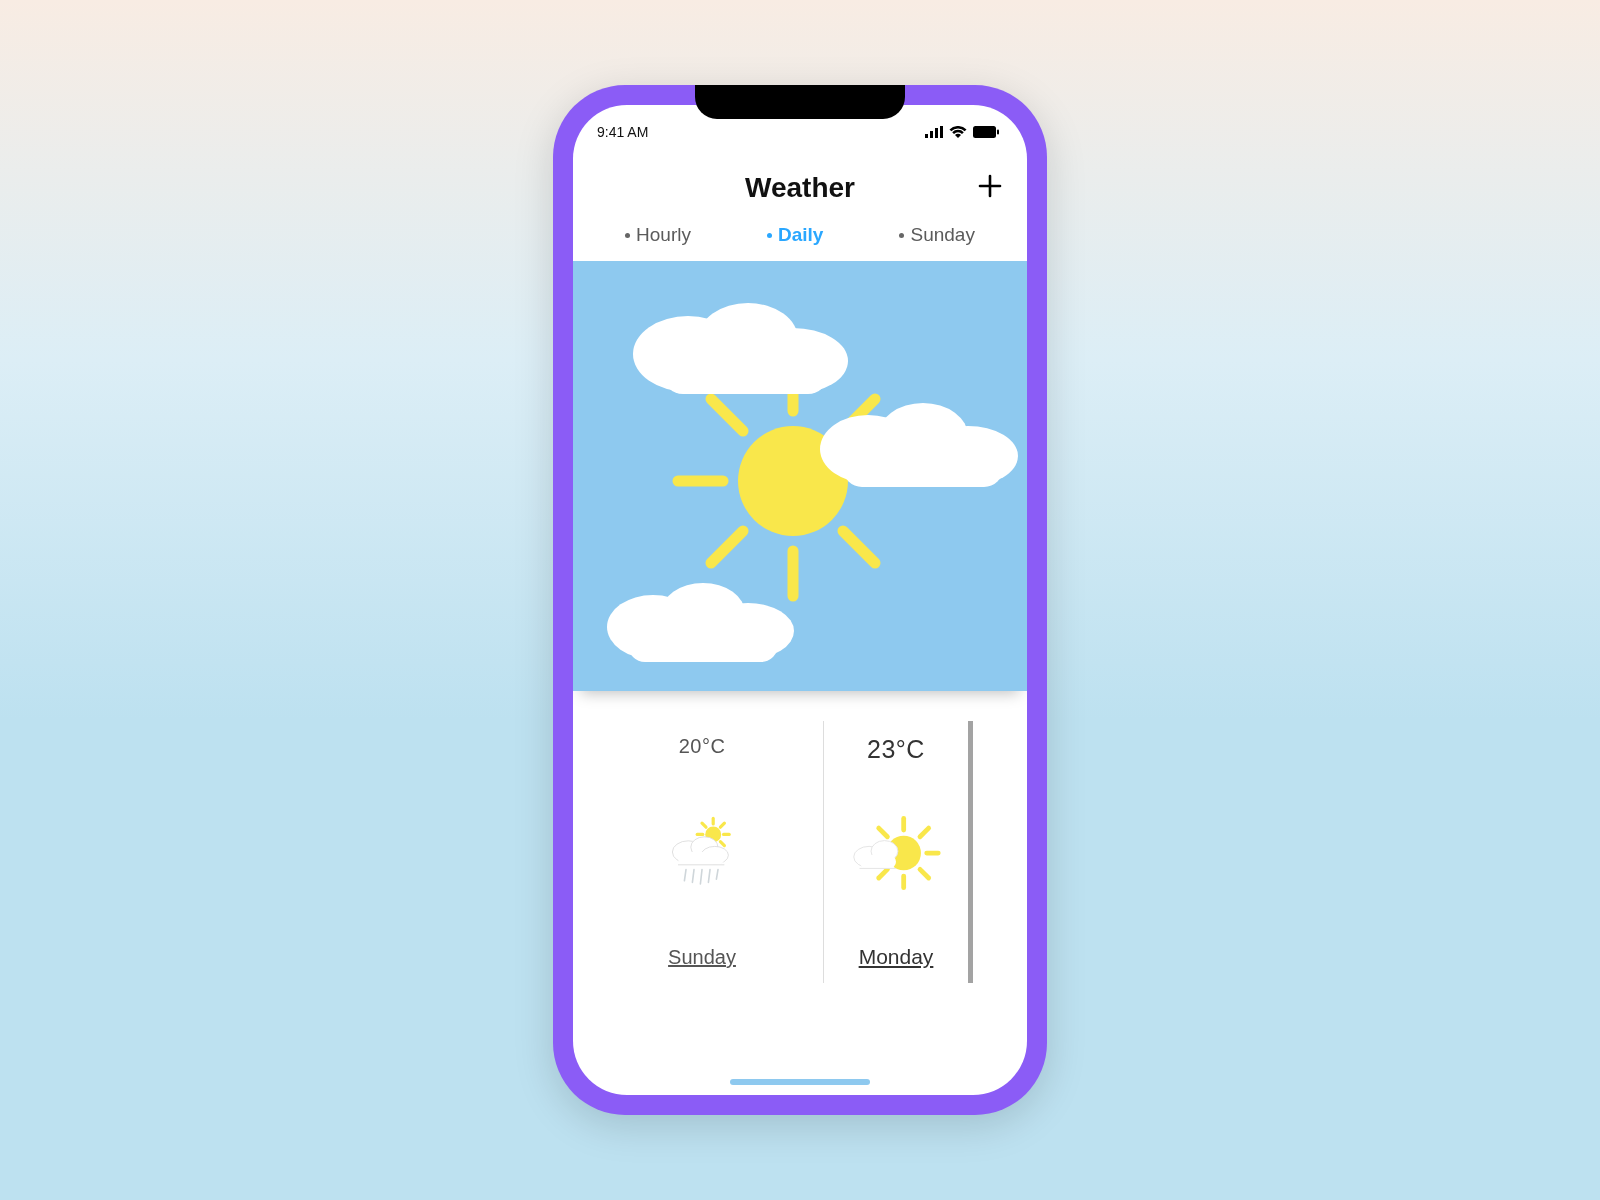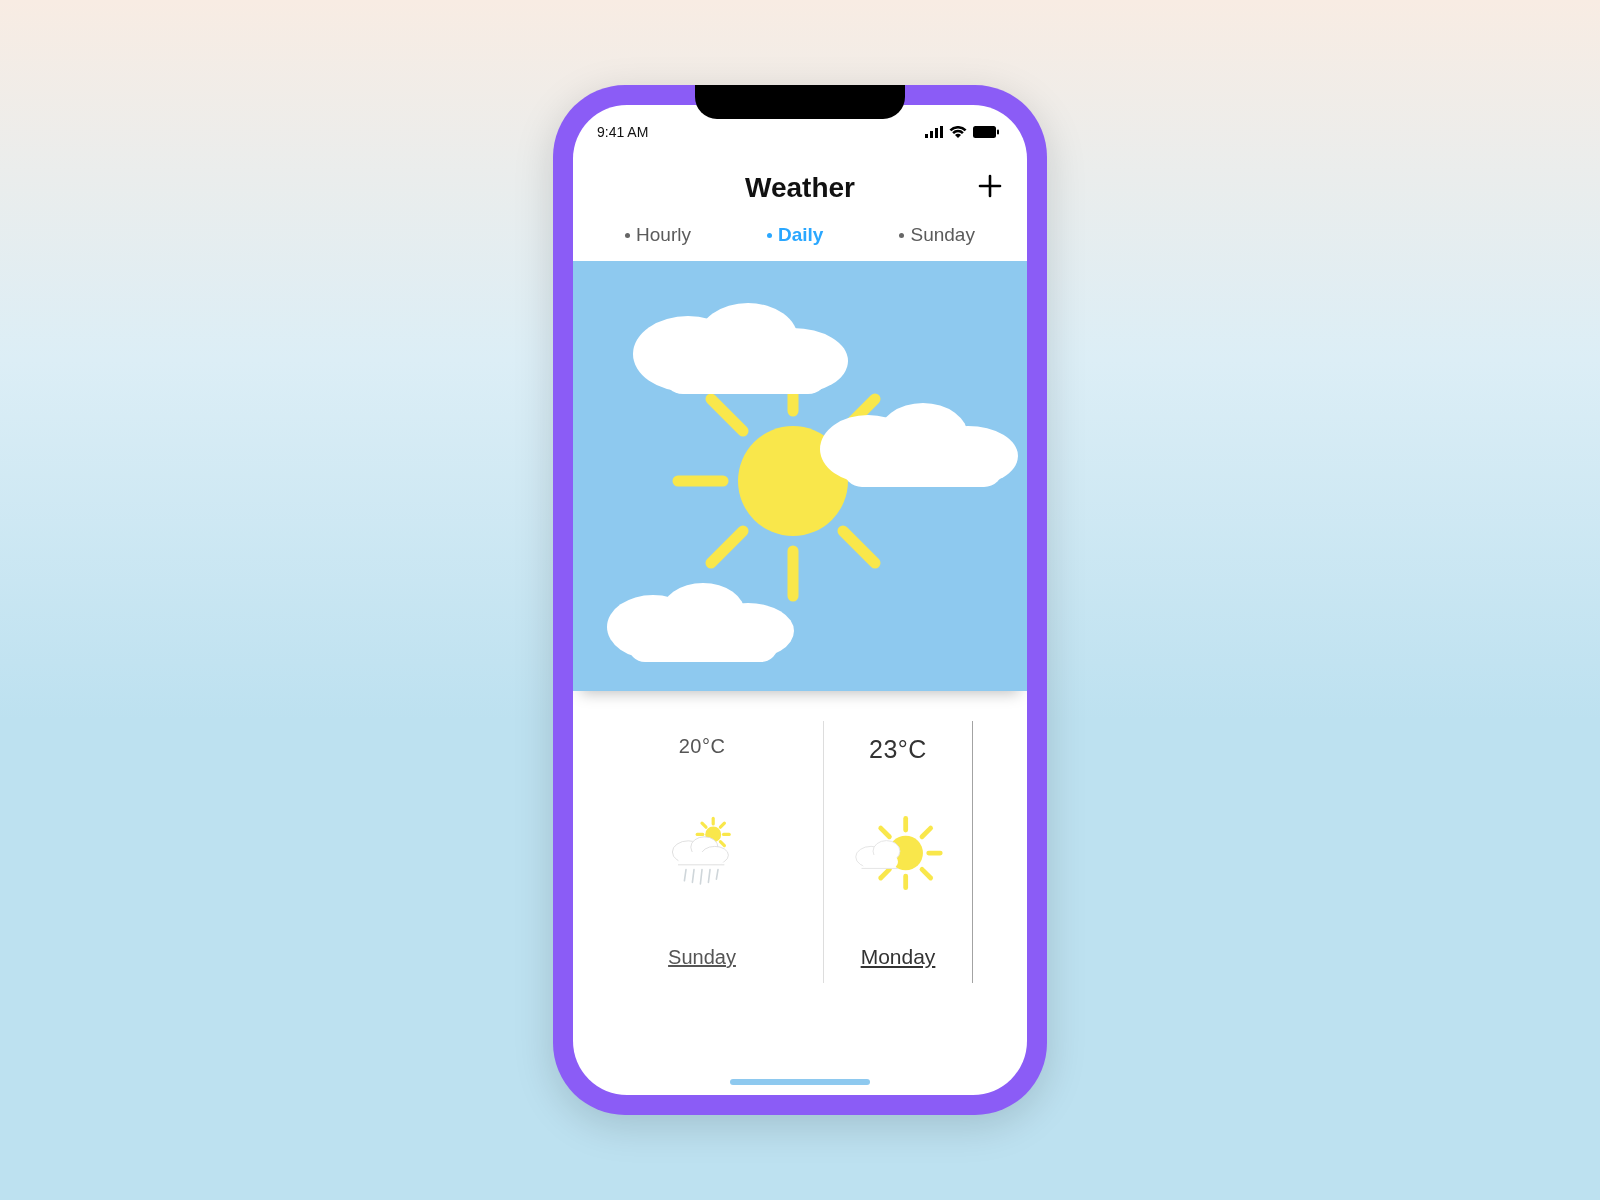--- a/index.html
+++ b/index.html
@@ -126,21 +126,21 @@
     display: flex;
     flex-direction: column;
     align-items: center;
     justify-content: space-between;
     gap: 20px;
     padding: 14px 4px;
     position: relative;
   }
   .day.selected {
     border-left: 1px solid #ddd;
-    border-right: 1px solid #a3a3a3;
+    border-right: 5px solid #a3a3a3;
   }
   .temp { font-size: 20px; color: #555; letter-spacing: .5px; white-space: nowrap; }
   .day.selected .temp { font-size: 25px; color: #333; }
   .day-icon { width: 80px; height: 80px; display:flex; align-items:center; justify-content:center; }
   .day.selected .day-icon { width: 96px; height: 96px; }
   .day-icon svg { width:100%; height:100%; display:block; }
   .day-name { font-size: 20px; color: #555; text-decoration: underline; }
   .day.selected .day-name { font-size: 21px; color: #333; }
 
   

